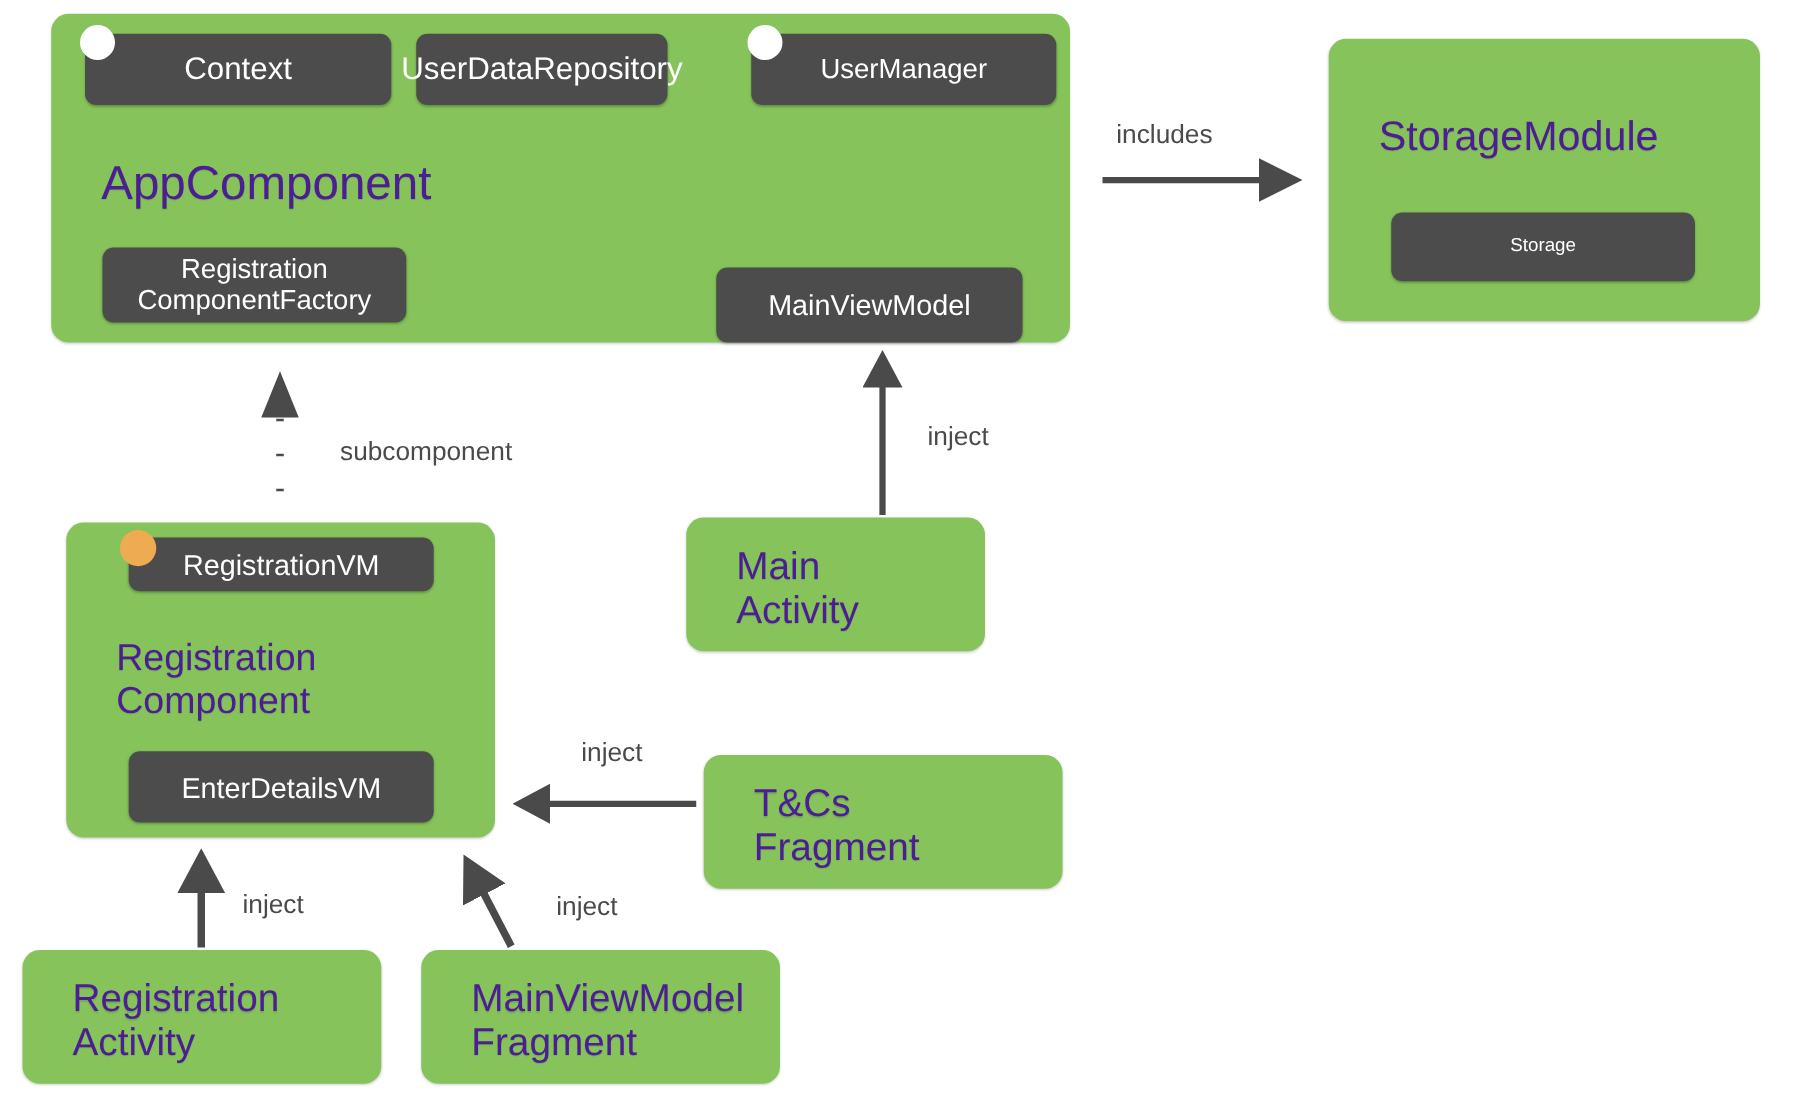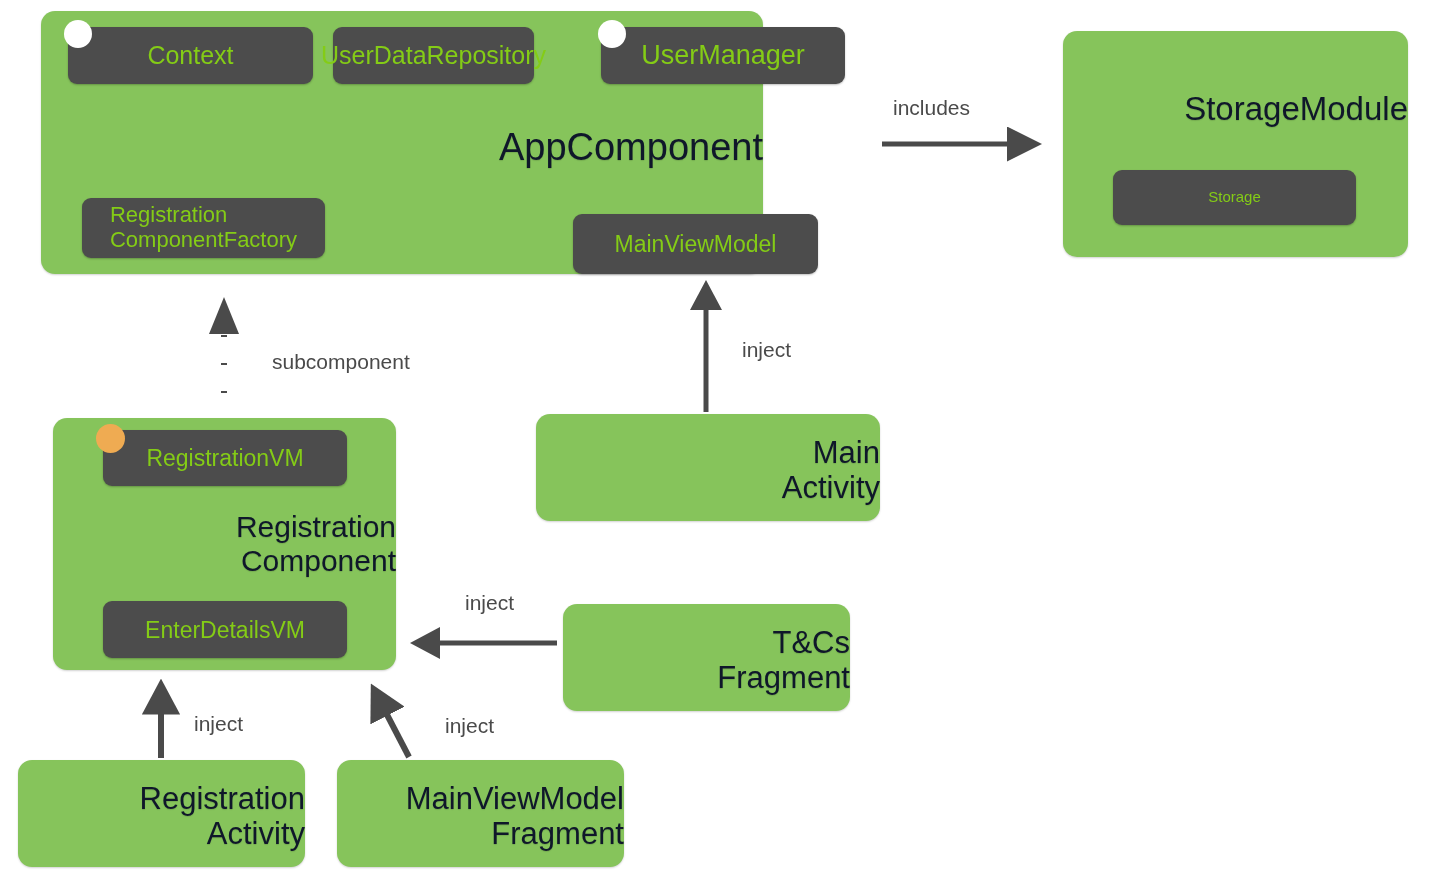--- a/index.html
+++ b/index.html
@@ -21,39 +21,40 @@
     position: absolute;
     background: #86c45b;
     border-radius: 14px;
     box-sizing: border-box;
     box-shadow: 0 1px 2px rgba(0,0,0,0.18);
   }
   .green-title {
     position: absolute;
     left: 0;
     right: 0;
-    text-align: right;
-    color: #0f172a;
+    text-align: left;
+    color: #4c1d95;
     font-weight: 400;
     line-height: 1.12;
     white-space: pre-line;
     text-shadow: 0 1px 1px rgba(0,0,0,0.12);
     margin-left: 40px;
   }
 
   
   .dark-box {
     position: absolute;
     background: #4c4c4c;
     border-radius: 9px;
     box-sizing: border-box;
-    color: #84cc16;
+    color: #ffffff;
     display: flex;
     align-items: center;
     justify-content: center;
+    text-align: center;
     line-height: 1.13;
     white-space: pre-line;
     box-shadow: 0 1px 2px rgba(0,0,0,0.25);
   }
 
   
   .dot {
     position: absolute;
     border-radius: 50%;
     z-index: 6;
@@ -112,54 +113,54 @@
 
     <g>
       <line x1="161" y1="758" x2="161" y2="705" stroke="#4a4a4a" stroke-width="6" marker-end="url(#head-wide)"></line>
     </g>
 
     <g>
       <line x1="409" y1="757" x2="383" y2="707" stroke="#4a4a4a" stroke-width="6" marker-end="url(#head-wide)"></line>
     </g>
   </svg>
 
-  <div class="green-box" style="left:41px; top:11px; width:722px; height:263px;">
+  <div class="green-box" style="left:41px; top:11px; width:815px; height:263px;">
     <div class="green-title" style="top:115px; font-size:38px;">AppComponent</div>
   </div>
 
   <div class="dark-box" style="left:68px; top:27px; width:245px; height:57px; font-size:25px;">Context</div>
   <div class="dot dot-white" style="left:64px; top:20px; width:28px; height:28px;"></div>
 
   <div class="dark-box" style="left:333px; top:27px; width:201px; height:57px; font-size:25px;">UserDataRepository</div>
 
-  <div class="dark-box" style="left:601px; top:27px; width:244px; height:57px; font-size:27px;">UserManager</div>
+  <div class="dark-box" style="left:601px; top:27px; width:244px; height:57px; font-size:22px;">UserManager</div>
   <div class="dot dot-white" style="left:598px; top:20px; width:28px; height:28px;"></div>
 
   <div class="dark-box" style="left:82px; top:198px; width:243px; height:60px; font-size:22px;">Registration
 ComponentFactory</div>
 
   <div class="dark-box" style="left:573px; top:198px; width:245px; height:60px; font-size:23px;margin-top:16px;">MainViewModel</div>
 
   <div class="green-box" style="left:1063px; top:31px; width:345px; height:226px;">
     <div class="green-title" style="top:60px; font-size:33px;">StorageModule</div>
   </div>
 
   <div class="dark-box" style="left:1113px; top:170px; width:243px; height:55px; font-size:15px;">Storage</div>
 
   <div class="green-box" style="left:53px; top:418px; width:343px; height:252px;">
     <div class="green-title" style="top:92px; font-size:30px;">Registration
 Component</div>
   </div>
 
-  <div class="dark-box" style="left:103px; top:430px; width:244px; height:56px; font-size:23px;">RegistrationVM</div>
+  <div class="dark-box" style="left:103px; top:430px; width:244px; height:43px; font-size:23px;">RegistrationVM</div>
   <div class="dot dot-orange" style="left:96px; top:424px; width:29px; height:29px;"></div>
 
   <div class="dark-box" style="left:103px; top:601px; width:244px; height:57px; font-size:23px;">EnterDetailsVM</div>
 
-  <div class="green-box" style="left:536px; top:414px; width:344px; height:107px;padding-left:40px;">
+  <div class="green-box" style="left:549px; top:414px; width:239px; height:107px;padding-left:40px;">
     <div class="green-title" style="top:22px; font-size:31px;">Main
 Activity</div>
   </div>
 
   <div class="green-box" style="left:563px; top:604px; width:287px; height:107px;">
     <div class="green-title" style="top:22px; font-size:31px;">T&amp;Cs
 Fragment</div>
   </div>
 
   <div class="green-box" style="left:18px; top:760px; width:287px; height:107px;">

